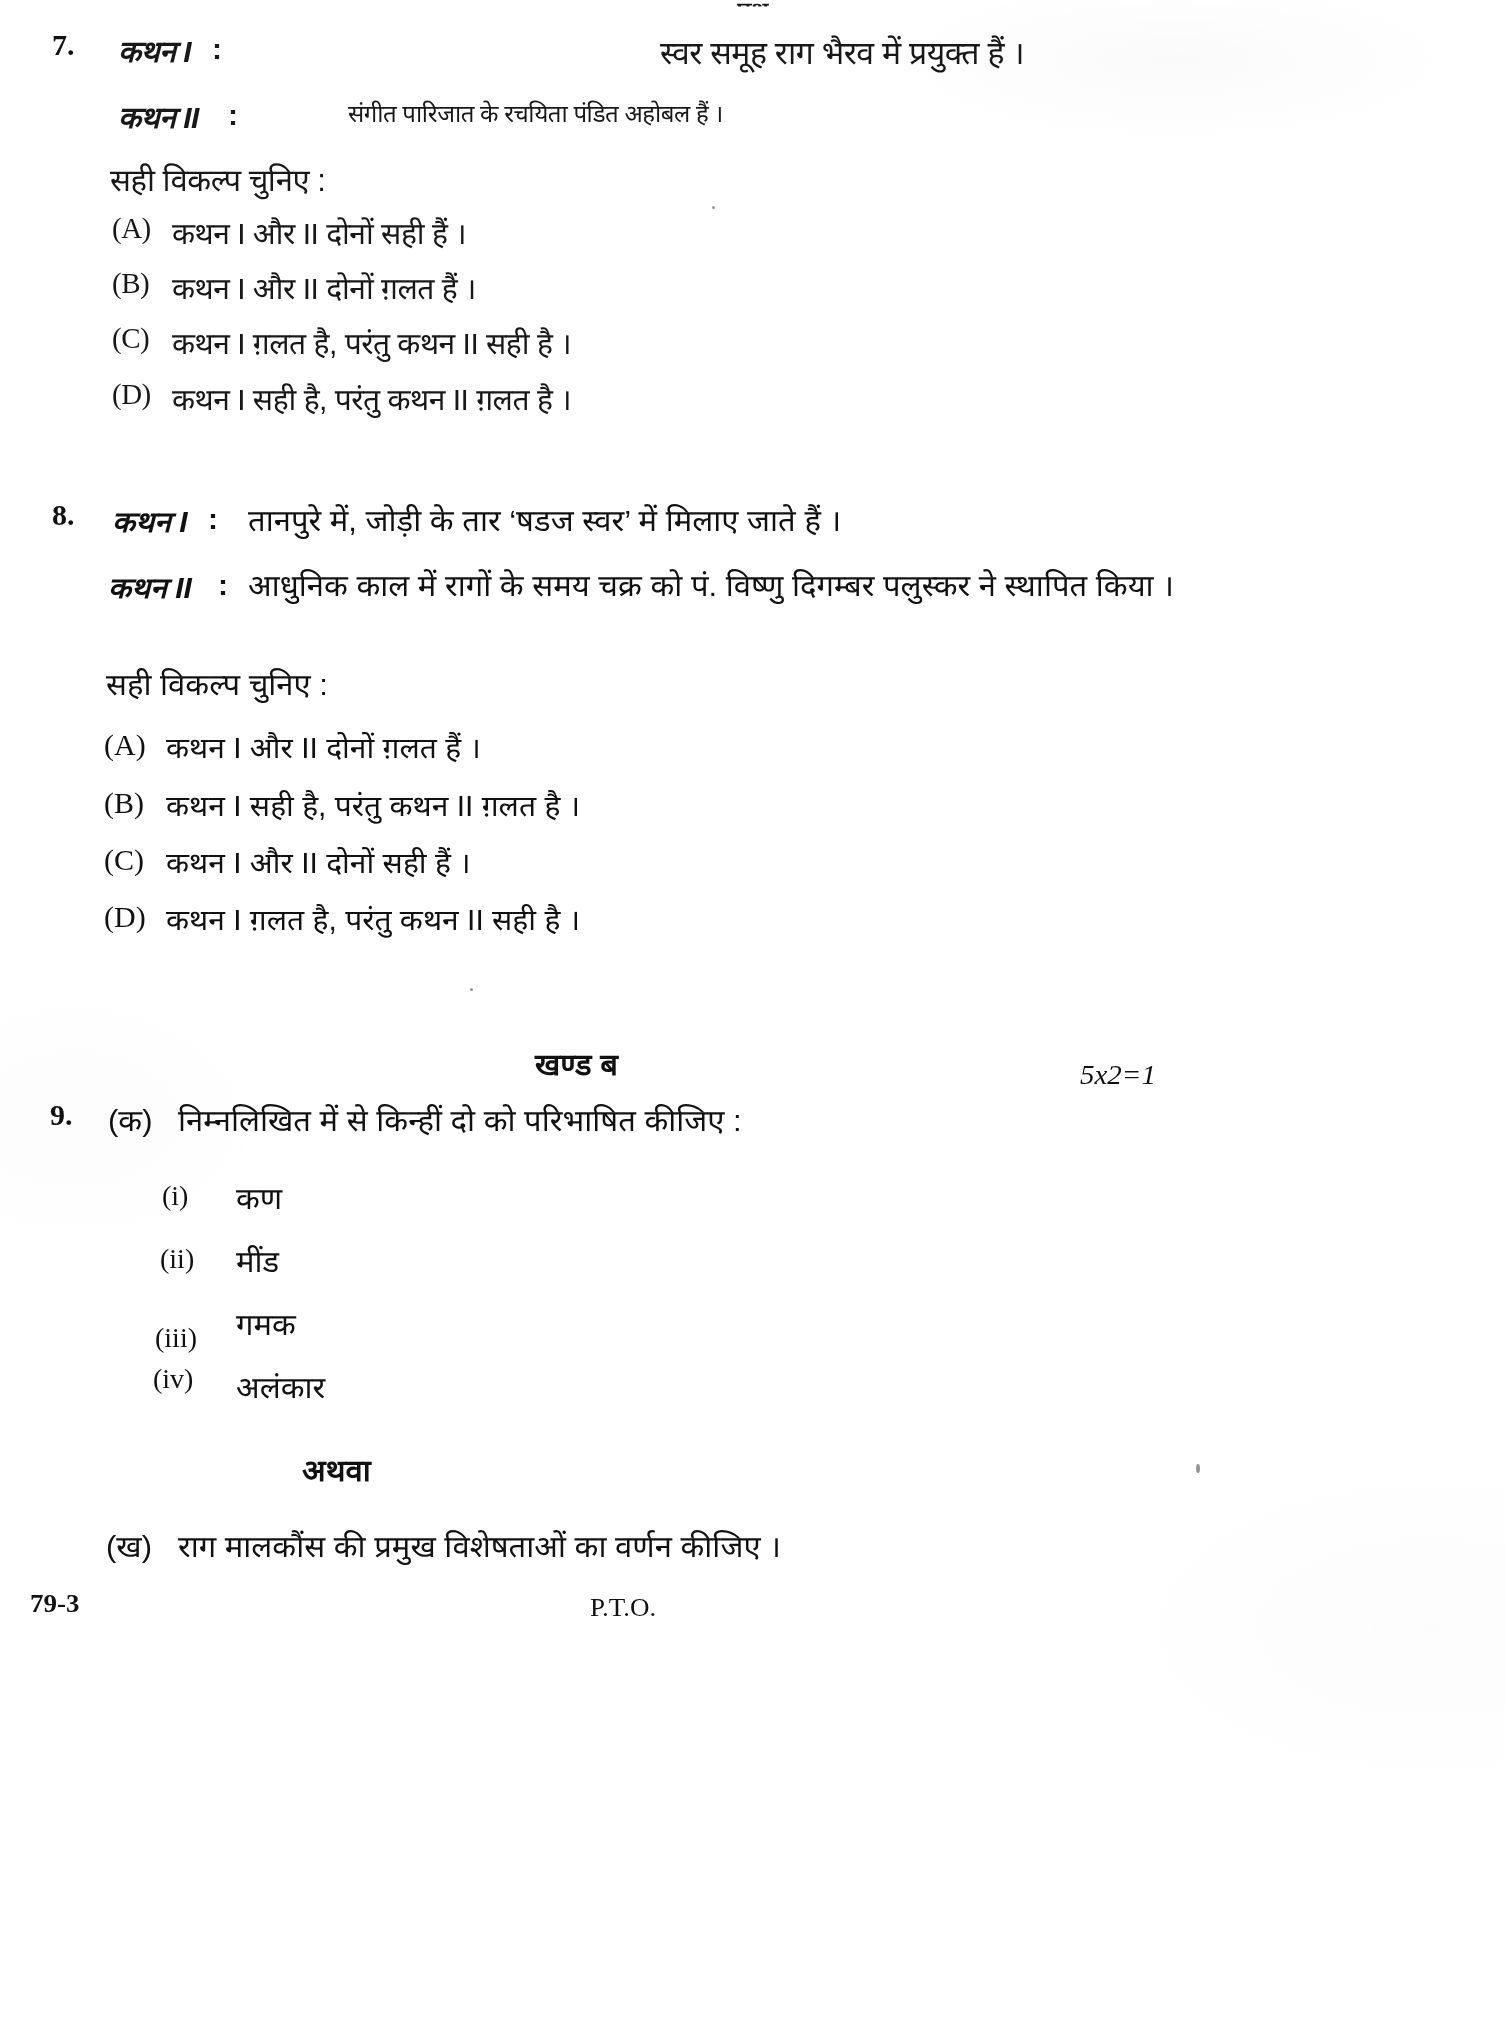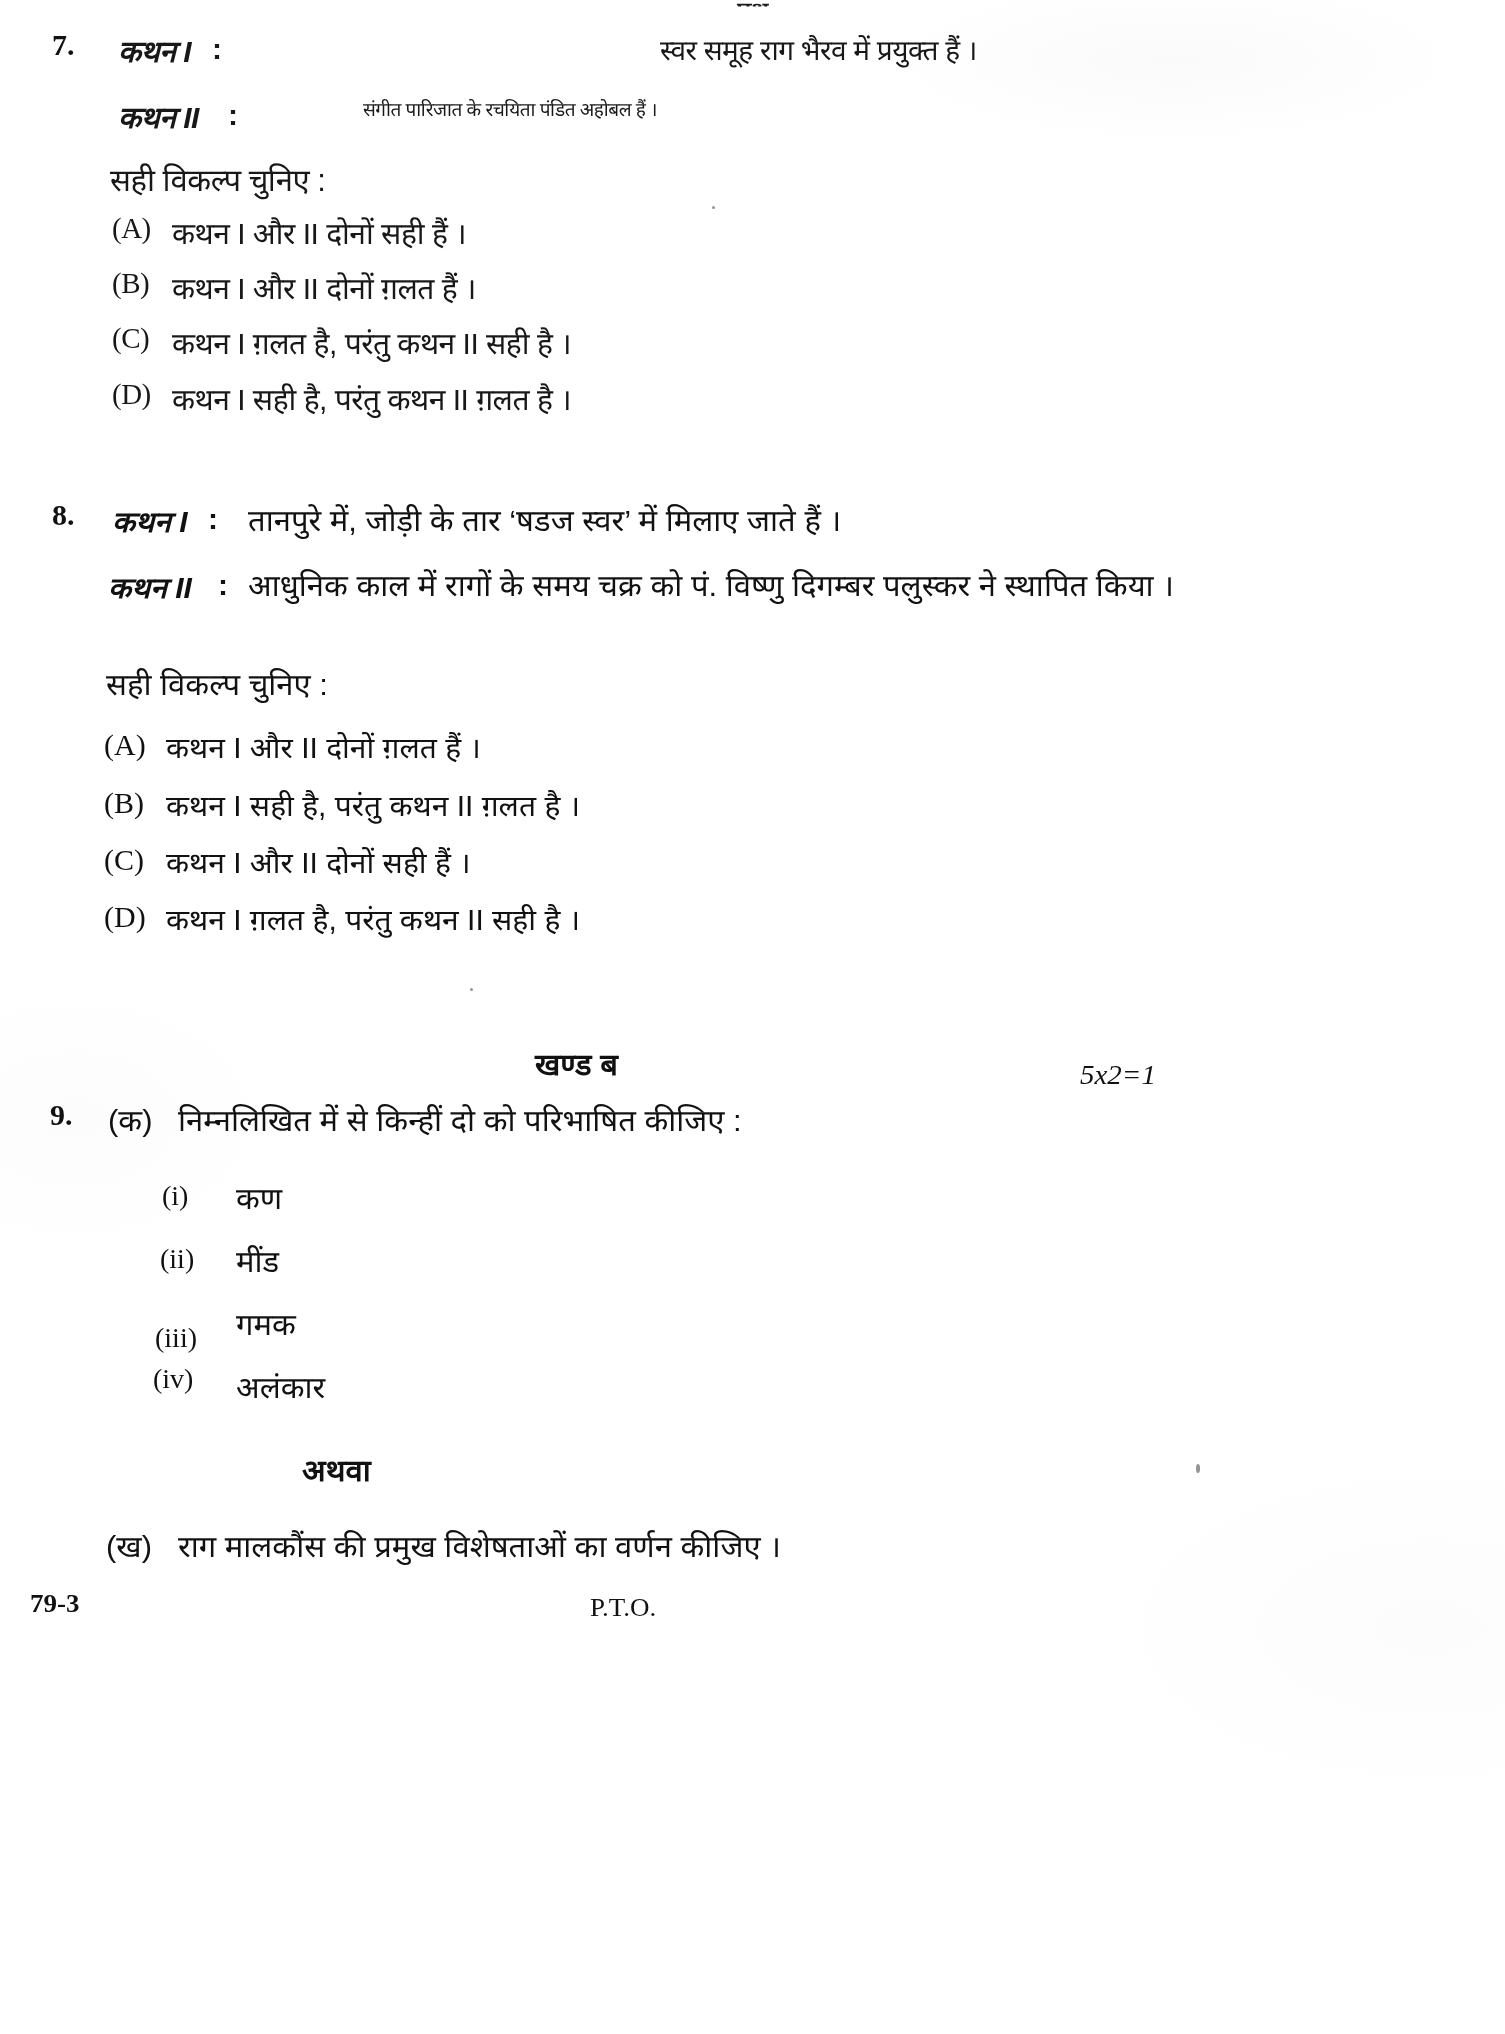--- a/index.html
+++ b/index.html
@@ -204,25 +204,25 @@
 <div id="page">
 
   <div class="top-stub ink faded-strong">प्रश्न</div>
 
   <div class="qnum ink faded" style="left:52px; top:28px;">7.</div>
 
   <div class="stmt-label ink faded-strong" style="left:118px; top:30px;">कथन I</div>
   <div class="stmt-label ink faded-strong" style="left:212px; top:32px; font-style:normal;">:</div>
 
 
-  <div class="stmt-body ink faded-strong" style="left:660px; top:30px; font-size:28px;">स्वर समूह राग भैरव में प्रयुक्त हैं ।</div>
+  <div class="stmt-body ink faded-strong" style="left:660px; top:30px; font-size:32px;">स्वर समूह राग भैरव में प्रयुक्त हैं ।</div>
 
   <div class="stmt-label ink faded-strong" style="left:118px; top:96px;">कथन II</div>
   <div class="stmt-label ink faded-strong" style="left:228px; top:98px; font-style:normal;">:</div>
-  <div class="stmt-body ink faded-strong" style="left:363px; top:96px; font-size:19px;">संगीत पारिजात के रचयिता पंडित अहोबल हैं ।</div>
+  <div class="stmt-body ink faded-strong" style="left:348px; top:96px; font-size:24px;">संगीत पारिजात के रचयिता पंडित अहोबल हैं ।</div>
 
   <div class="choose ink faded-strong" style="left:110px; top:158px;">सही विकल्प चुनिए :</div>
 
   <div class="opt-letter ink faded-strong" style="left:112px; top:212px;">(A)</div>
   <div class="opt-text ink faded-strong" style="left:172px; top:212px;">कथन I और II दोनों सही हैं ।</div>
 
   <div class="opt-letter ink faded-strong" style="left:112px; top:267px;">(B)</div>
   <div class="opt-text ink faded-strong" style="left:172px; top:267px;">कथन I और II दोनों ग़लत हैं ।</div>
 
   <div class="opt-letter ink faded-strong" style="left:112px; top:322px;">(C)</div>

